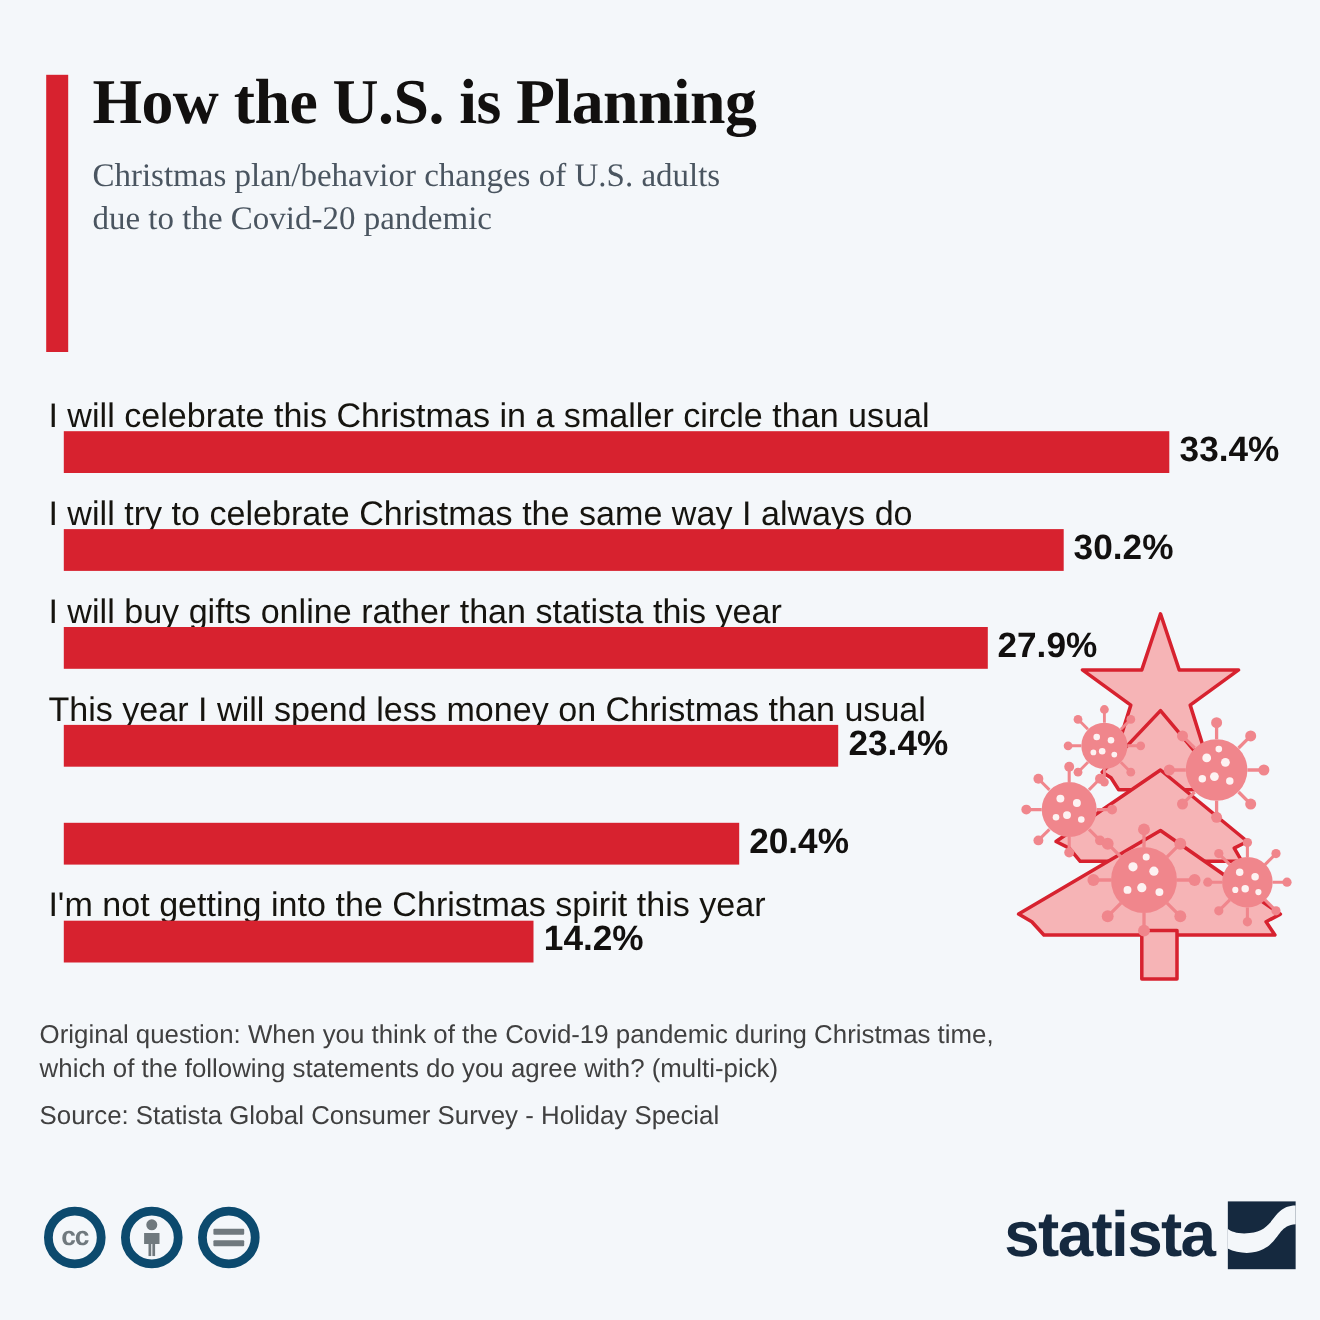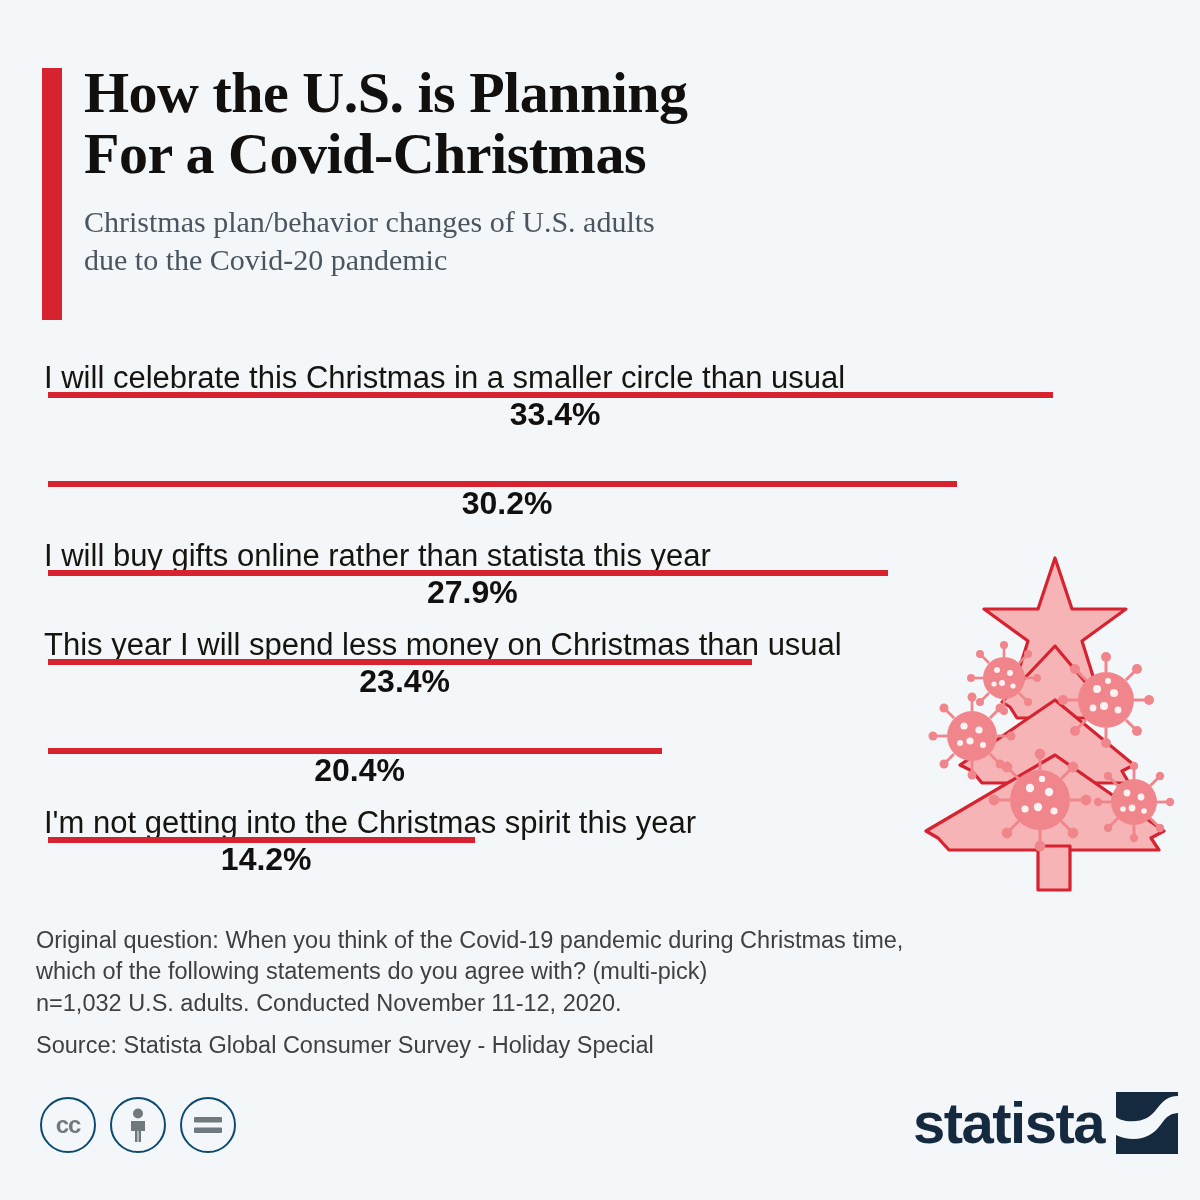--- a/index.html
+++ b/index.html
@@ -29,21 +29,21 @@
     color:#4a5560;
   }
 
   
   #chart { position:absolute; left:42px; top:362px; width:1140px; }
   .row { position:relative; height:89px; }
   .row-label {
     font-size:31px; color:#16140f; line-height:1;
     position:absolute; top:0; left:2px; white-space:nowrap;
   }
-  .bar-line { position:absolute; top:30px; left:6px; height:38px; display:flex; align-items:center;flex-direction:column; }
+  .bar-line { position:absolute; top:30px; left:16px; height:38px; display:flex; align-items:flex-start; }
   .bar {
     height:38px; background:#d7222f;
   }
   .bar-value {
     font-size:32px; font-weight:bold; color:#12100f;
     margin-left:9px; line-height:1; white-space:nowrap;
   }
 
   
   #tree { position:absolute; left:916px; top:550px; width:276px; height:345px; }
@@ -54,21 +54,21 @@
     font-size:23.5px; line-height:1.33; color:#404040;
   }
   #footnotes p { margin:0; }
   #foot-source { margin-top:11px !important; }
 
   
   #footer { position:absolute; left:0; top:1090px; width:1200px; height:100px; }
   #cc-icons { position:absolute; left:40px; top:7px; display:flex; gap:14px; }
   .cc-circle {
     width:56px; height:56px; border-radius:50%;
-    border:2px solid #0c4a6e;
+    border:8px solid #0c4a6e;
     display:flex; align-items:center; justify-content:center;
     position:relative;
   }
   .cc-text { font-size:24px; font-weight:bold; color:#70797e; letter-spacing:-1px; }
   #statista-logo {
     position:absolute; right:22px; top:2px;
     display:flex; align-items:center; gap:12px;
   }
   #statista-word {
     font-size:58px; font-weight:bold; color:#15293f;
@@ -76,38 +76,38 @@
   }
 </style>
 </head>
 <body>
 
 <div id="header">
   <div id="accent-bar" style="background: rgb(215, 34, 47);"></div>
   <div id="header-text">
     <div id="title">
       <div>How the U.S. is Planning</div>
-      <div>For a Covid-Christmas</div>
     </div>
     <div id="subtitle">
       <div>Christmas plan/behavior changes of U.S. adults</div>
       <div>due to the Covid-20 pandemic</div>
     </div>
   </div>
 </div>
 
 <div id="chart">
     <div class="row">
       <div class="row-label">I will celebrate this Christmas in a smaller circle than usual</div>
       <div class="bar-line">
         <div class="bar" style="width: 1005.34px; background: rgb(215, 34, 47);"></div>
         <div class="bar-value">33.4%</div>
       </div>
     </div>
     <div class="row">
+      <div class="row-label">I will try to celebrate Christmas the same way I always do</div>
       <div class="bar-line">
         <div class="bar" style="width: 909.02px; background: rgb(215, 34, 47);"></div>
         <div class="bar-value">30.2%</div>
       </div>
     </div>
     <div class="row">
       <div class="row-label">I will buy gifts online rather than statista this year</div>
       <div class="bar-line">
         <div class="bar" style="width: 839.79px; background: rgb(215, 34, 47);"></div>
         <div class="bar-value">27.9%</div>
@@ -303,21 +303,20 @@
             <circle cx="-11" cy="7" r="2.8"></circle>
         </g>
       </g>
     </g>
   </svg>
 </div>
 
 <div id="footnotes">
   <p>Original question: When you think of the Covid-19 pandemic during Christmas time,</p>
   <p>which of the following statements do you agree with? (multi-pick)</p>
-  <p>n=1,032 U.S. adults. Conducted November 11-12, 2020.</p>
   <p id="foot-source">Source: Statista Global Consumer Survey - Holiday Special</p>
 </div>
 
 <div id="footer">
   <div id="cc-icons">
     <div class="cc-circle">
       <span class="cc-text">cc</span>
     </div>
     <div class="cc-circle">
       <svg width="26" height="34" viewBox="0 0 26 34" aria-hidden="true">

